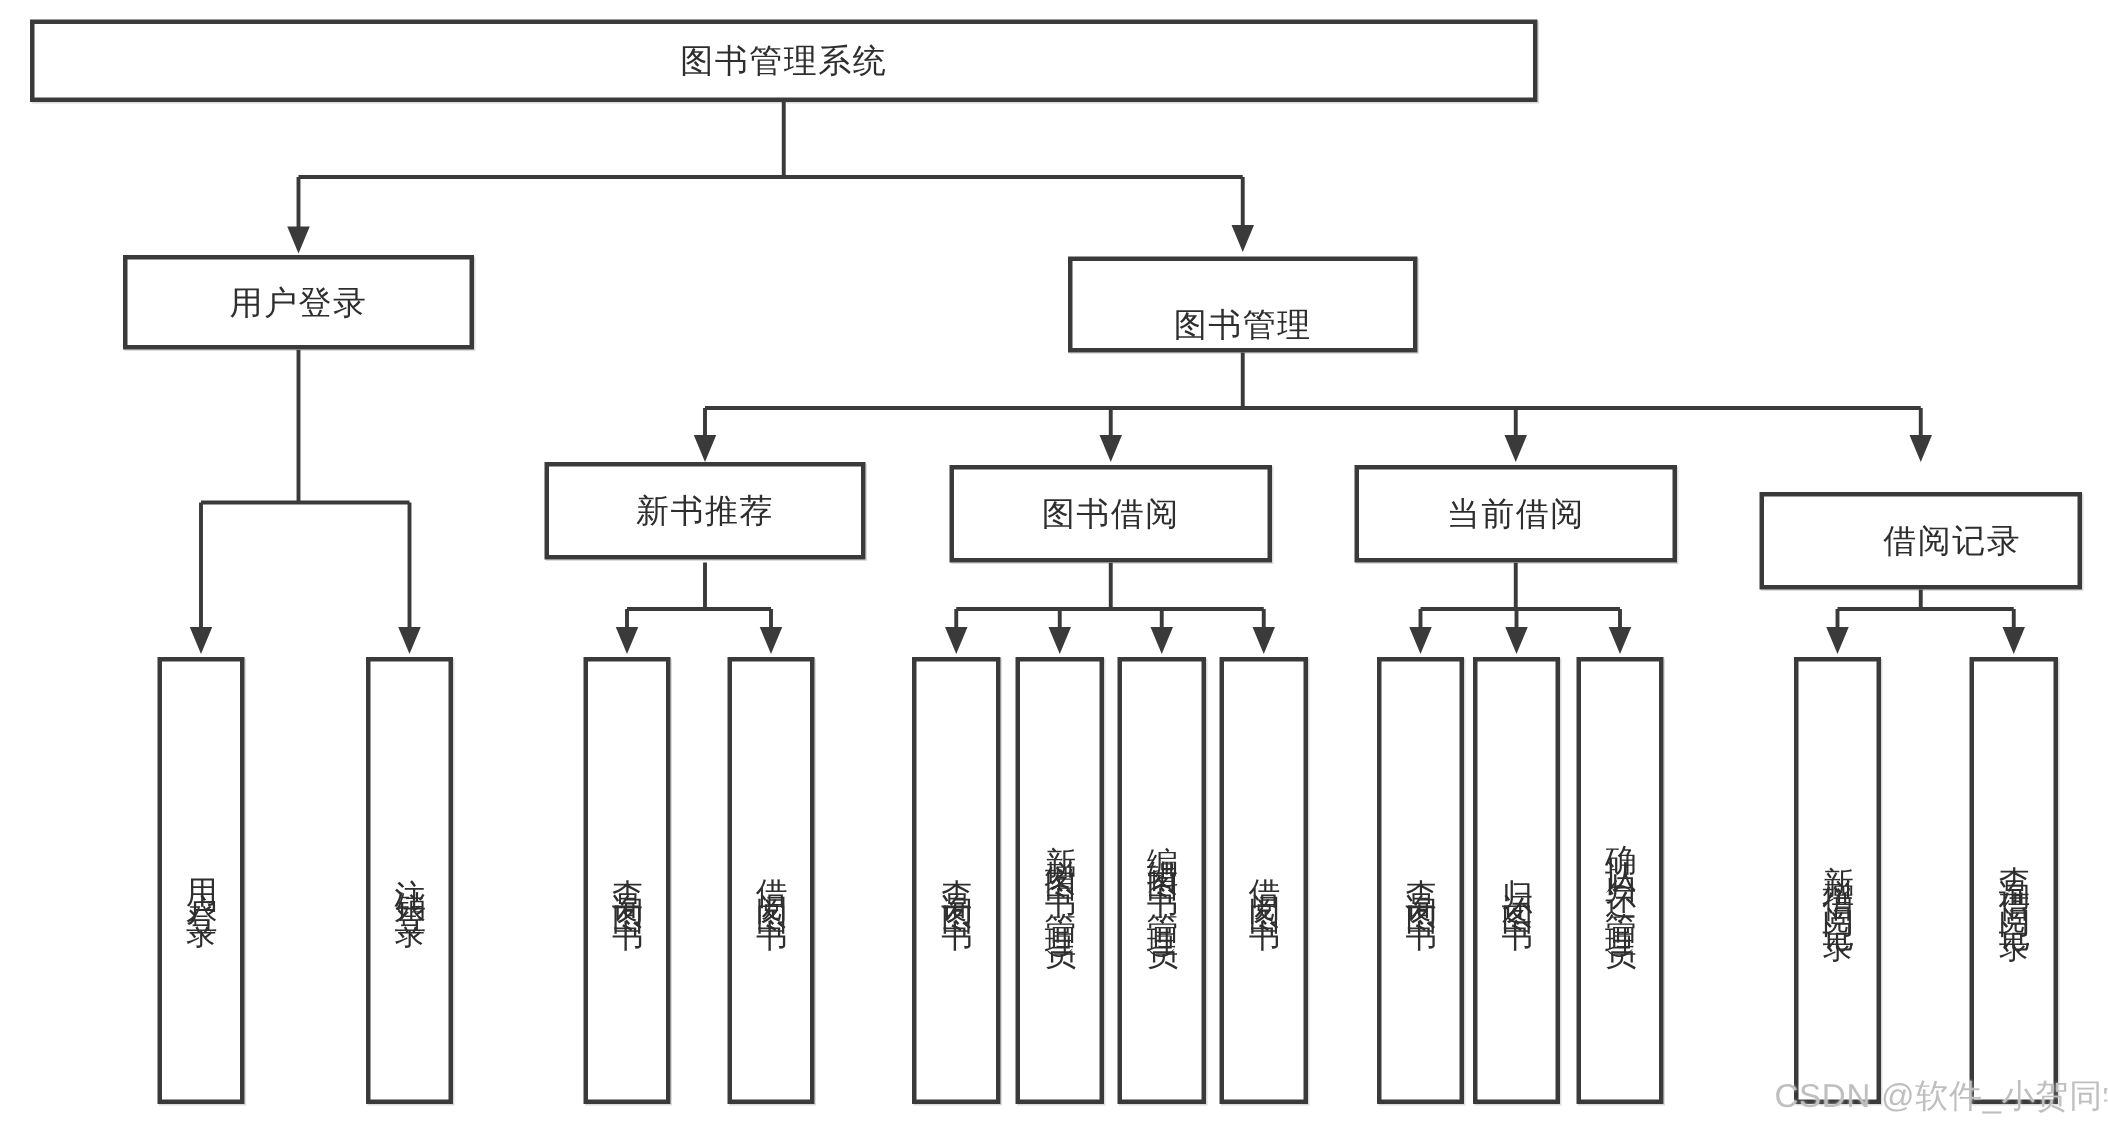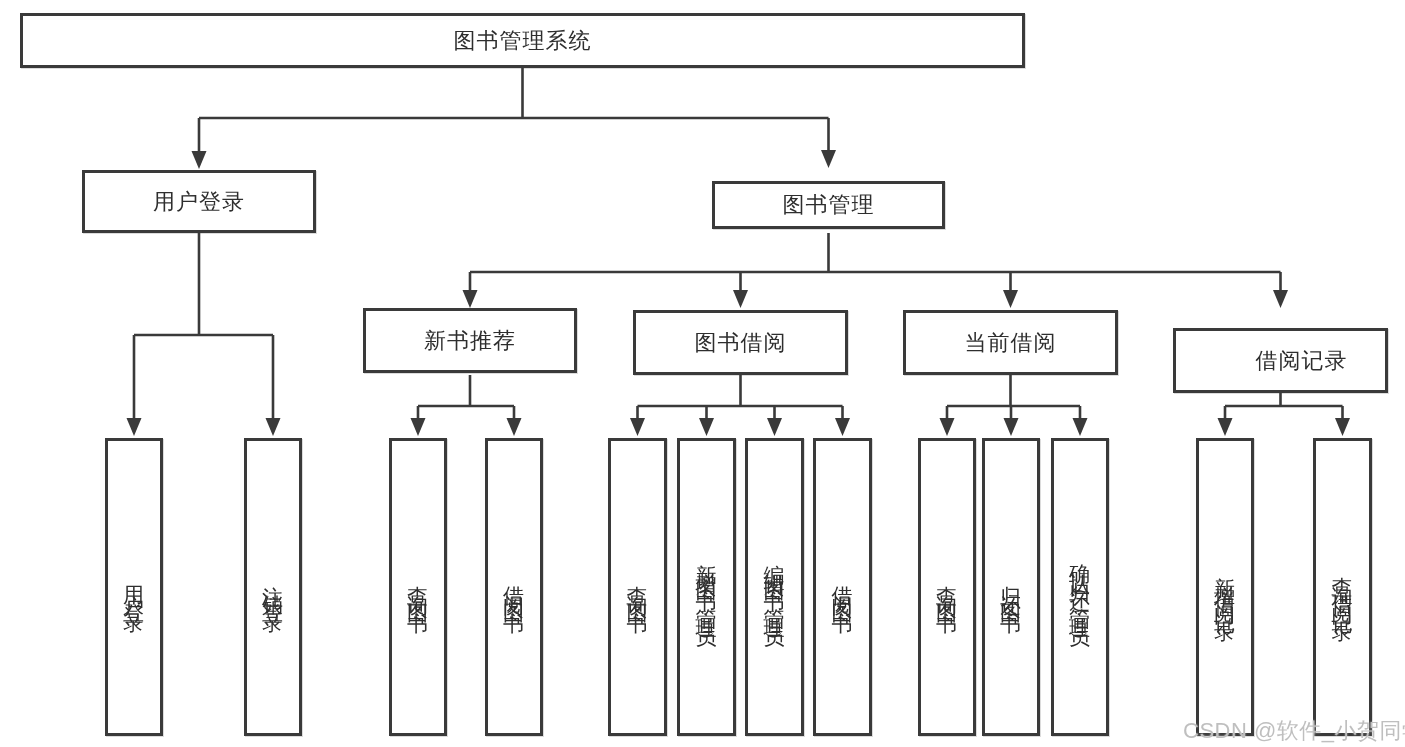--- a/index.html
+++ b/index.html
@@ -91,21 +91,21 @@
     </g>
   </svg>
 
   <div class="node h-node" style="left:20px; top:13px; width:1005px; height:55px;">
     <span class="lbl">图书管理系统</span>
   </div>
 
   <div class="node h-node" style="left:82px; top:170px; width:234px; height:63px;">
     <span class="lbl">用户登录</span>
   </div>
-  <div class="node h-node" style="left:712px; top:181px; width:233px; height:48px;">
+  <div class="node h-node" style="left:712px; top:171px; width:233px; height:64px;align-items:flex-end;">
     <span class="lbl">图书管理</span>
   </div>
 
   <div class="node h-node" style="left:363px; top:308px; width:214px; height:65px;">
     <span class="lbl">新书推荐</span>
   </div>
   <div class="node h-node" style="left:903px; top:310px; width:215px; height:65px;">
     <span class="lbl">当前借阅</span>
   </div>
   <div class="node h-node" style="left:633px; top:310px; width:215px; height:65px;">

